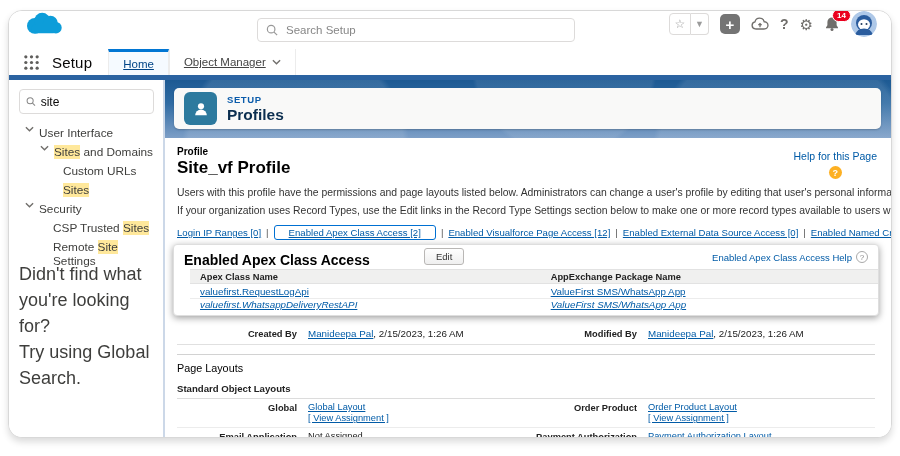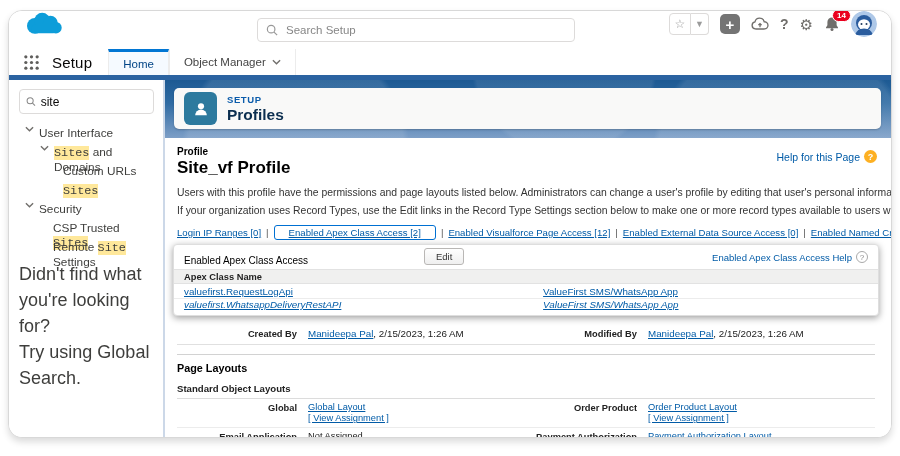--- a/index.html
+++ b/index.html
@@ -29,39 +29,39 @@
   .bellwrap { position:relative; }
   .badge { position:absolute; top:-7px; left:8px; background:#ea001e; color:#fff; font-size:8px;
     font-weight:bold; border-radius:8px; padding:1.5px 4px; border:1.5px solid #fff; }
   .avatar { width:26px; height:26px; border-radius:50%; overflow:hidden; }
 
   
   .navbar { height:26px; display:flex; align-items:stretch; padding-left:14px; background:#fff; }
   .waffle { display:flex; align-items:center; margin-right:12px; cursor:pointer; }
   .appname { font-size:15px; color:#080707; display:flex; align-items:center; margin-right:16px; letter-spacing:.2px; }
   .tab { display:flex; align-items:center; gap:6px; padding:0 14px; font-size:11.5px; color:#444;
-    border-left:1px solid #ececec; border-right:1px solid #ececec; cursor:pointer; position:relative; }
+    border-left:1px solid #ececec; border-right:1px solid #ececec; cursor:pointer; position:relative;text-decoration:underline; }
   .tab.active { background:#f5faff; border-top:3px solid #0176d3; color:#014486; }
   .bluestrip { height:5px; background:#2b63a1; }
 
   
   .content { display:flex; height:359px; }
   .sidebar { width:156px; background:#fff; border-right:2px solid #ccd8e8; padding:9px 9px 0 10px; flex-shrink:0; }
   .sb-search { width:100%; height:25px; border:1px solid #dddbda; border-radius:4px;
     display:flex; align-items:center; padding:0 6px; gap:5px; }
   .sb-search input { border:none; outline:none; width:100%; font-size:12px; color:#080707;
     font-family:"Liberation Sans",sans-serif; }
   .tree { margin-top:12px; }
   .titem { height:19px; display:flex; gap:5px; font-size:11.8px; color:#3e3e3c; cursor:pointer; }
   .titem .chev { flex-shrink:0; }
   .lv0 { padding-left:6px; }
   .lv1 { padding-left:21px; }
   .lv1leaf { padding-left:34px; }
   .lv2leaf { padding-left:44px; }
-  mark { background:#ffe89b; color:inherit;font-family:Liberation Mono, monospace; }
+  mark { background:#ffe89b; color:inherit; }
   .sb-footer { margin-top:2px; font-size:18px; color:#3e3e3c; line-height:1.45; }
 
   .main { flex:1; display:flex; flex-direction:column; min-width:0; }
   .banner { height:58px; position:relative; flex-shrink:0;
     background:linear-gradient(180deg,#1d5a93 0%,#2f6ba3 40%,#7d9fc7 100%);
     background-image:
       radial-gradient(circle at 18% 120%, rgba(255,255,255,.10) 0 18%, transparent 19%),
       radial-gradient(circle at 55% -30%, rgba(255,255,255,.08) 0 22%, transparent 23%),
       radial-gradient(circle at 85% 140%, rgba(255,255,255,.10) 0 20%, transparent 21%),
       linear-gradient(180deg,#1d5a93 0%,#2f6ba3 40%,#7d9fc7 100%); }
@@ -70,54 +70,54 @@
   .obj-tile { width:33px; height:33px; border-radius:6px; background:#2d7a9e; display:flex;
     align-items:center; justify-content:center; flex-shrink:0; }
   .eyebrow { font-size:9.5px; font-weight:bold; color:#0b5cab; letter-spacing:.6px; }
   .pg-title { font-size:15.5px; font-weight:bold; color:#0b2e4f; margin-top:1px; }
 
   
   .page { flex:1; background:#fff; padding:8px 16px 0 12px; position:relative; color:#333; overflow:hidden; }
   .kind { font-size:10px; font-weight:bold; color:#000; }
   .ptitle { font-size:17px; font-weight:bold; color:#000; margin:1px 0 9px; }
   .helppage { position:absolute; right:14px; top:12px; display:flex; align-items:center; gap:4px;
-    font-size:10.5px; color:#015ba7; cursor:pointer; }
+    font-size:10.5px; color:#015ba7; cursor:pointer;flex-direction:column; }
   .helppage .qball { width:13px; height:13px; border-radius:50%; background:#fdb022; color:#fff;
     font-size:9px; font-weight:bold; display:flex; align-items:center; justify-content:center; }
   .desc { font-size:10.4px; color:#333; margin-top:7px; white-space:nowrap; }
   .seclinks { margin-top:11px; text-align:center; font-size:9.6px; white-space:nowrap; color:#444; }
   .seclinks a { color:#015ba7; text-decoration:underline; cursor:pointer; }
   .seclinks a.focused { border:1px solid #0070d2; border-radius:3px; padding:1px 14px; text-decoration:underline; }
   .seclinks .sep { margin:0 5px; color:#555; }
 
   .popup { margin:6px -4px 0 -4px; background:#fff; border:1px solid #dedede; border-radius:4px;
     box-shadow:0 2px 7px rgba(0,0,0,.38); position:relative; z-index:5; }
   .popup-head { position:relative; height:24px; display:flex; align-items:center; padding:0 10px; }
-  .popup-title { font-size:10px; font-weight:normal; color:#000;margin-top:6px; }
+  .popup-title { font-size:14px; font-weight:bold; color:#000;margin-top:6px; }
   .editbtn { position:absolute; left:250px; top:3px; font-size:9.5px; color:#333; padding:2px 11px;
     border:1px solid #b9b7b5; border-radius:3px; background:linear-gradient(#fefefe,#efefef); cursor:pointer;
     font-family:"Liberation Sans",sans-serif; }
   .popup-help { margin-left:auto; display:flex; align-items:center; gap:4px; font-size:9.5px; color:#015ba7; cursor:pointer; }
   .popup-help .qring { width:12px; height:12px; border-radius:50%; border:1px solid #a9a9a9; color:#8a8a8a;
     font-size:8px; display:flex; align-items:center; justify-content:center; }
-  .ptable-hd, .ptable-row { display:grid; grid-template-columns:52.5% 1fr; padding:0 10px; align-items:center; }
+  .ptable-hd, .ptable-row { display:grid; grid-template-columns:52.5% 1fr; padding:0 10px; align-items:center;margin-left:16px; }
   .ptable-hd { background:#f0f0ef; border-top:1px solid #e2e2e2; border-bottom:1px solid #e2e2e2;
     height:15px; font-size:9.3px; font-weight:bold; color:#222; }
   .ptable-row { height:15px; border-bottom:1px solid #ececec; font-size:9.8px; }
   .ptable-row:last-child { border-bottom:none; padding-bottom:16px;font-style:italic; }
   .ptable-row a { color:#015ba7; text-decoration:underline; cursor:pointer; }
 
   .audit { margin-top:8px; display:grid; grid-template-columns:131px 210px 130px 1fr;
     border-bottom:1px solid #e0e0e0; padding:4px 0 5px; font-size:9.8px; align-items:baseline; }
   .dlabel { font-weight:bold; color:#222; text-align:right; padding-right:11px; font-size:9.3px; }
   .dvalue a { color:#015ba7; text-decoration:underline; cursor:pointer; }
   .dvalue { color:#222; }
 
   .layouts { margin-top:9px; border-top:1px solid #d2d2d2; padding-top:7px; }
-  .lay-title { font-size:10.8px; font-weight:bold; color:#000; }
+  .lay-title { font-size:10.8px; font-weight:normal; color:#000; }
   .lay-sub { font-size:9.6px; font-weight:bold; color:#222; margin-top:9px; padding-bottom:4px;
     border-bottom:1px solid #dcdcdc; }
   .lrow { display:grid; grid-template-columns:131px 210px 130px 1fr; padding:3px 0 2px;
     border-bottom:1px solid #ececec; font-size:9.3px; line-height:1.22; align-items:start; }
   .lrow .dlabel { padding-top:1px; }
   .lrow a { color:#015ba7; text-decoration:underline; cursor:pointer; display:inline-block; }
   .plain { color:#222; }
 </style>
 </head>
 <body>
@@ -287,20 +287,21 @@
           <div class="popup-head">
             <span class="popup-title">Enabled Apex Class Access</span>
             <button class="editbtn">Edit</button>
             <span class="popup-help">
               <span>Enabled Apex Class Access Help</span>
               <span class="qring">?</span>
             </span>
           </div>
           <div class="ptable-hd">
             <span>Apex Class Name</span>
+            <span>AppExchange Package Name</span>
           </div>
           <div class="ptable-row">
             <span><a>valuefirst.RequestLogApi</a></span>
             <span><a>ValueFirst SMS/WhatsApp App</a></span>
           </div>
           <div class="ptable-row">
             <span><a>valuefirst.WhatsappDeliveryRestAPI</a></span>
             <span><a>ValueFirst SMS/WhatsApp App</a></span>
           </div>
         </div>

